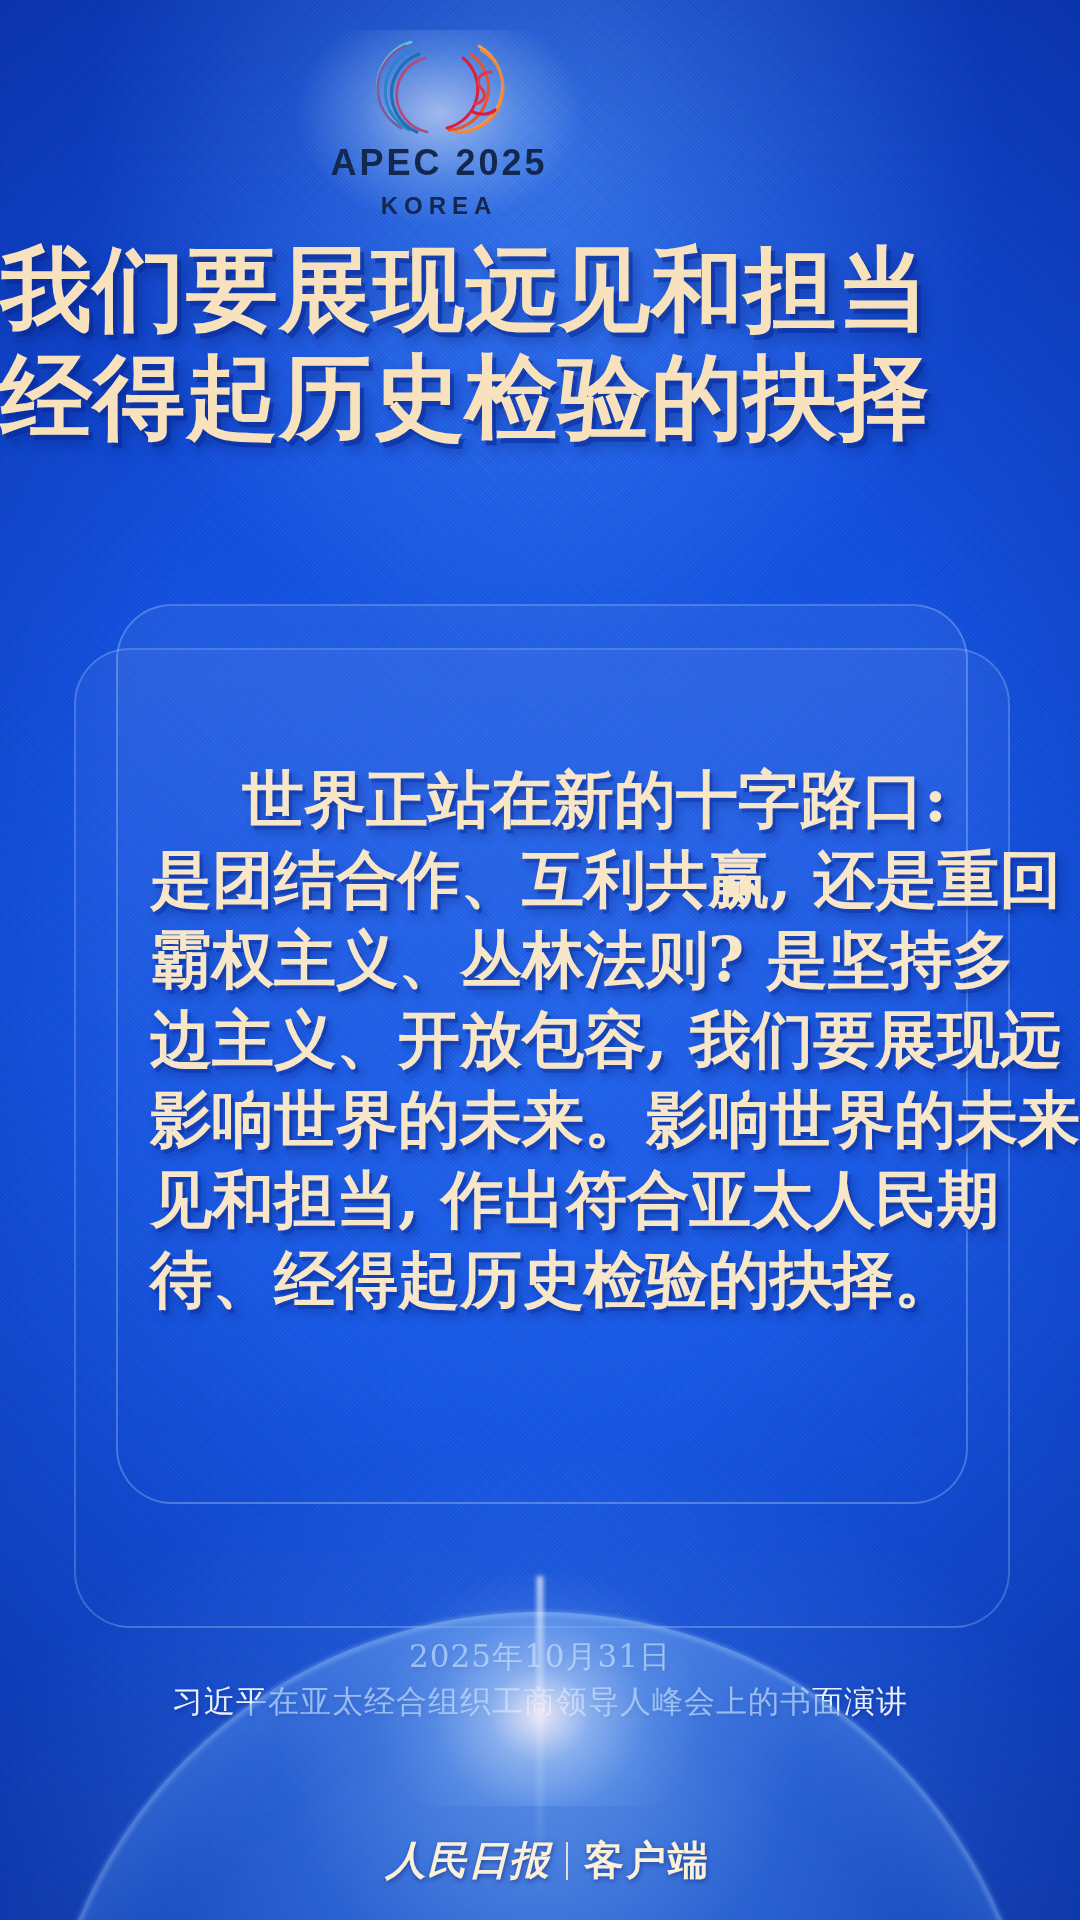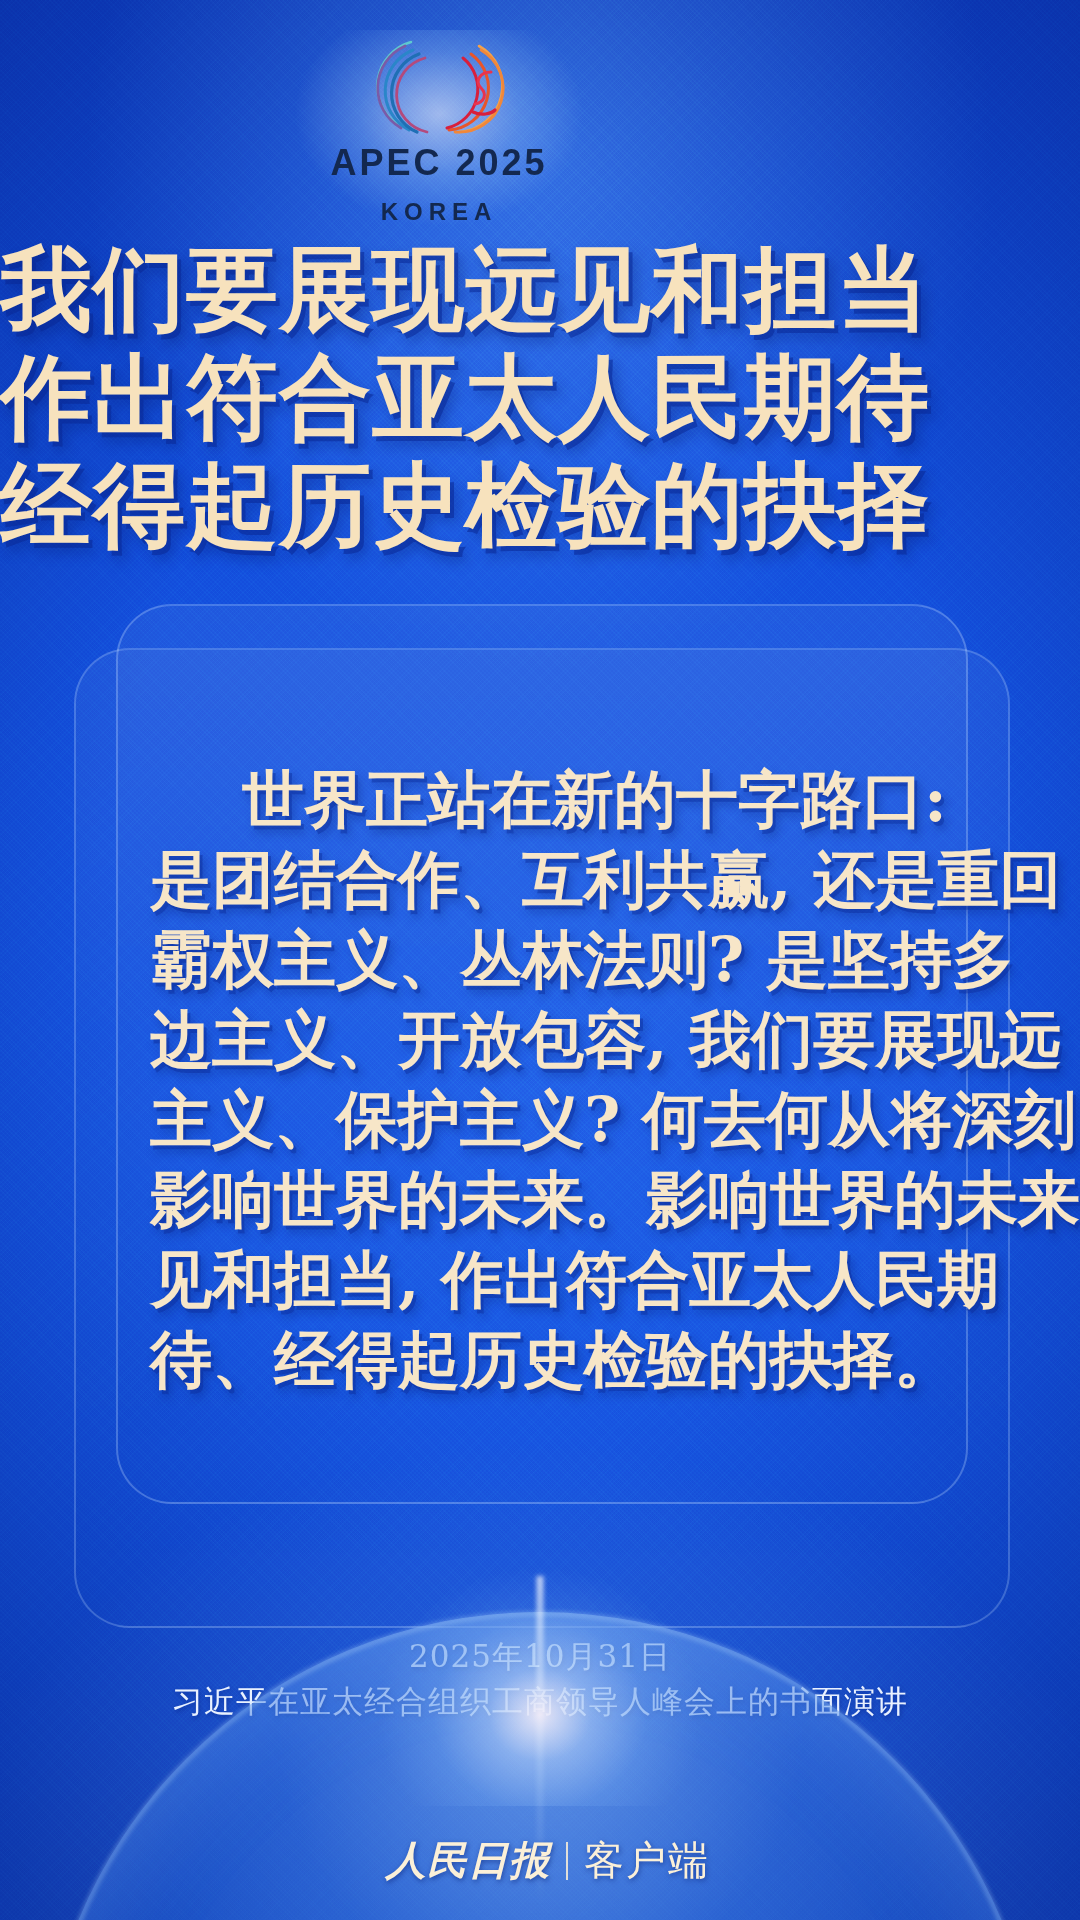--- a/index.html
+++ b/index.html
@@ -54,21 +54,21 @@
   #logo-mark { position:relative; width:200px; height:110px; }
   .logo-text {
     position:relative;
     color:#13284f;
     font-weight:700;
     letter-spacing:2px;
     text-align:center;
     font-family:"Liberation Sans", sans-serif;
   }
   #logo-apec { font-size:36px; margin-top:4px; letter-spacing:3px; }
-  #logo-korea { font-size:24px; letter-spacing:6px; margin-top:14px; }
+  #logo-korea { font-size:24px; letter-spacing:6px; margin-top:8px; }
 
   
   #headline {
     position:absolute; top:236px; left:0; width:892px;
     text-align:center;
   }
   .headline-line {
     color:#f7e2bd;
     font-size:92px;
     line-height:108px;
@@ -184,21 +184,21 @@
     font-family:"DejaVu Serif", "Liberation Serif", serif;
     text-shadow:1px 2px 5px rgba(5,25,110,0.5);
   }
   #footer-divider {
     width:2px; height:38px;
     background:rgba(251,240,216,0.85);
   }
   #footer-app {
     color:#fbf0d8;
     font-size:40px;
-    font-weight:400;
+    font-weight:700;
     letter-spacing:2px;
     font-family:"DejaVu Sans", "Liberation Sans", sans-serif;
     text-shadow:1px 2px 5px rgba(5,25,110,0.5);
   }
 </style>
 </head>
 <body>
 
 <div id="poster">
 
@@ -228,33 +228,31 @@
         </g>
       </svg>
     </div>
 
     <div class="logo-text" id="logo-apec">APEC 2025</div>
     <div class="logo-text" id="logo-korea">KOREA</div>
   </div>
 
   <div id="headline">
     <div class="headline-line">我们要展现远见和担当</div>
-    <div class="headline-line">作出符合亚太人民期待</div>
     <div class="headline-line">经得起历史检验的抉择</div>
   </div>
 
   <div class="card" id="card-back"></div>
   <div class="card" id="card-front"></div>
 
   <div id="body-text">
     <div class="body-line indent">世界正站在新的十字路口:</div>
     <div class="body-line">是团结合作、互利共赢, 还是重回</div>
     <div class="body-line">霸权主义、丛林法则? 是坚持多</div>
     <div class="body-line">边主义、开放包容, 我们要展现远</div>
-    <div class="body-line">主义、保护主义? 何去何从将深刻</div>
     <div class="body-line">影响世界的未来。影响世界的未来</div>
     <div class="body-line">见和担当, 作出符合亚太人民期</div>
     <div class="body-line">待、经得起历史检验的抉择。</div>
   </div>
 
   <div id="attribution">
     <div id="attr-date">2025年10月31日</div>
     <div id="attr-source">习近平在亚太经合组织工商领导人峰会上的书面演讲</div>
   </div>
 

